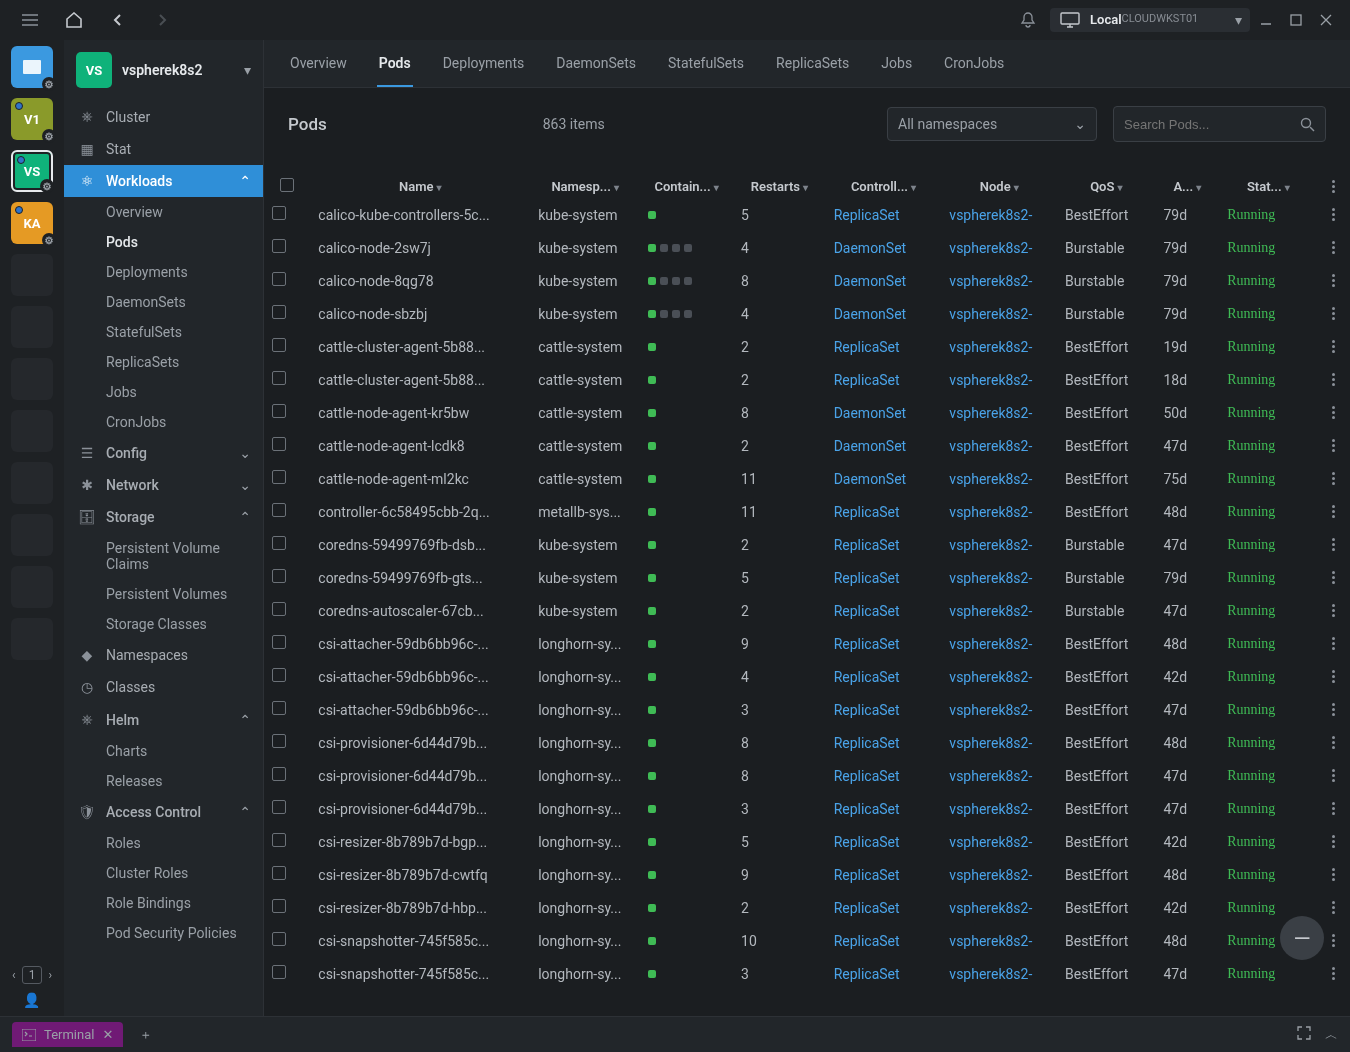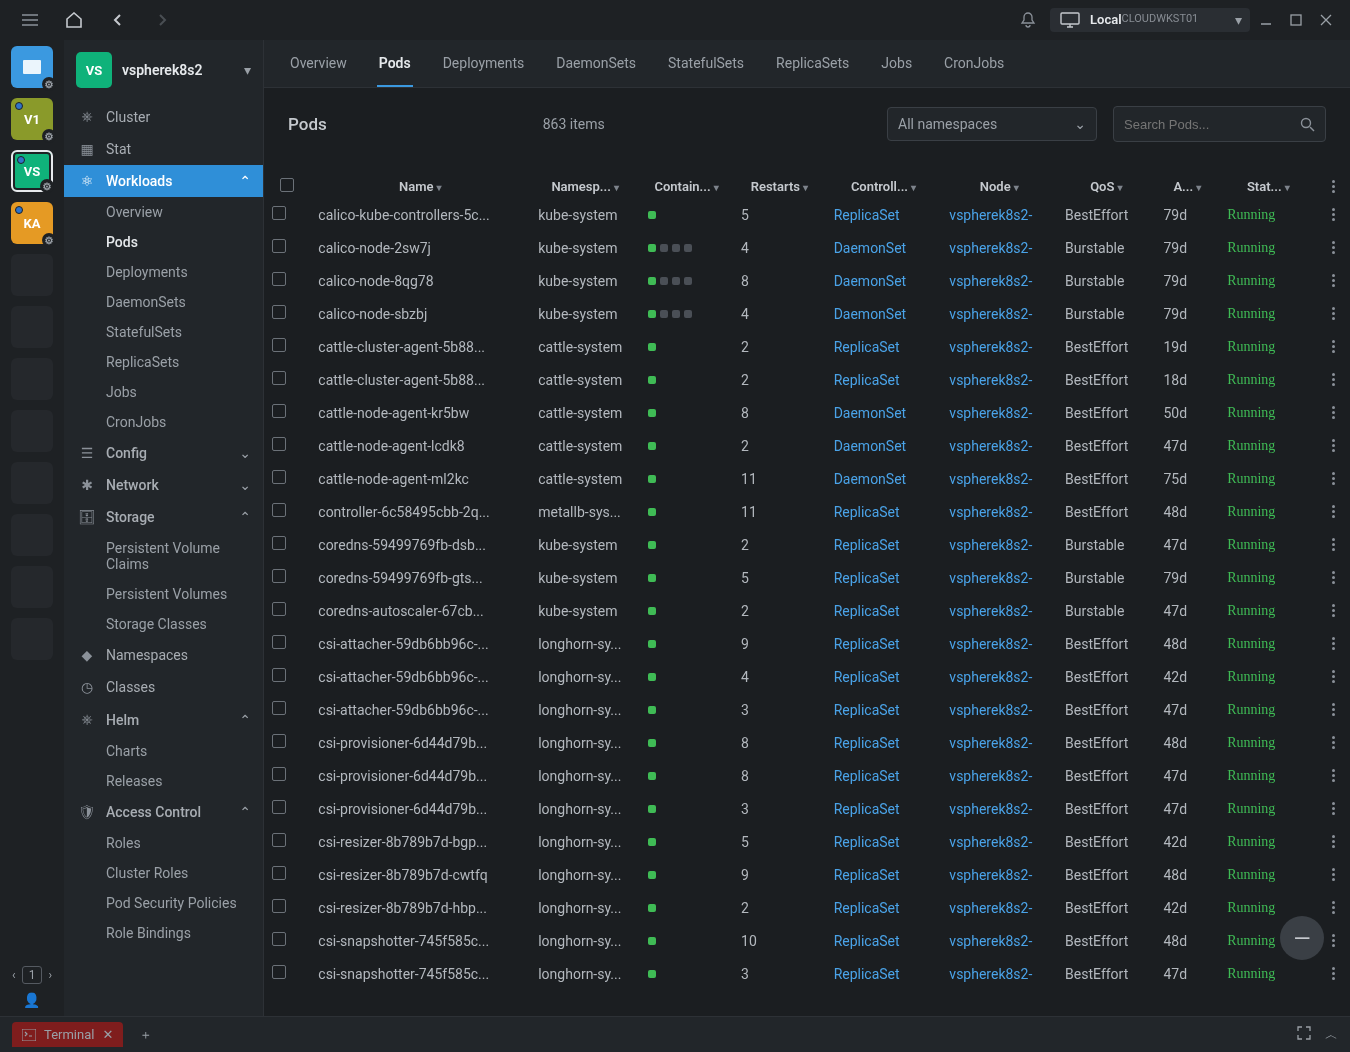--- a/index.html
+++ b/index.html
@@ -85,21 +85,21 @@
   .dot { width:8px; height:8px; border-radius:2px; }
   .dot.g { background:#3fbb55; }
   .dot.x { background:#4a4f56; }
   .kebab { color:#8b9199; cursor:pointer; display:flex; flex-direction:column; align-items:center; gap:2px; }
   .kebab span { width:3px; height:3px; background:#8b9199; border-radius:50%; }
 
   .fab { position:absolute; right:26px; bottom:56px; width:44px; height:44px; border-radius:50%; background:#3a3f45; color:#c5c9ce; display:flex; align-items:center; justify-content:center; font-size:22px; cursor:pointer; }
 
   
   .footer { height:36px; background:#22262a; border-top:1px solid #2d3136; display:flex; align-items:center; padding:0 12px; gap:10px; color:#9aa0a7; font-size:13px; }
-  .footer .term-tab { display:flex; align-items:center; gap:8px; background:#7f1d1d; padding:5px 10px; border-radius:4px 4px 0 0; }
+  .footer .term-tab { display:flex; align-items:center; gap:8px; background:#701a75; padding:5px 10px; border-radius:4px 4px 0 0; }
   .footer .plus { cursor:pointer; padding:4px 6px; }
   .footer .right { margin-left:auto; display:flex; gap:14px; }
 
   svg { display:block; }
 </style>
 </head>
 <body>
 
 <div class="app">
 
@@ -255,22 +255,22 @@
           </div>
           <div class="nav-sub">Charts</div>
           <div class="nav-sub">Releases</div>
           <div class="nav-item group">
             <span class="ico">🛡</span>
             <span>Access Control</span>
             <span class="chev">⌃</span>
           </div>
           <div class="nav-sub">Roles</div>
           <div class="nav-sub">Cluster Roles</div>
+          <div class="nav-sub">Role Bindings</div>
           <div class="nav-sub">Pod Security Policies</div>
-          <div class="nav-sub">Role Bindings</div>
           <div class="nav-item group"></div>
         </div>
     </div>
 
     <div class="main" style="position:relative">
       <div class="tabs" id="tabs">
           <div class="tab">Overview</div>
           <div class="tab active">Pods</div>
           <div class="tab">Deployments</div>
           <div class="tab">DaemonSets</div>

